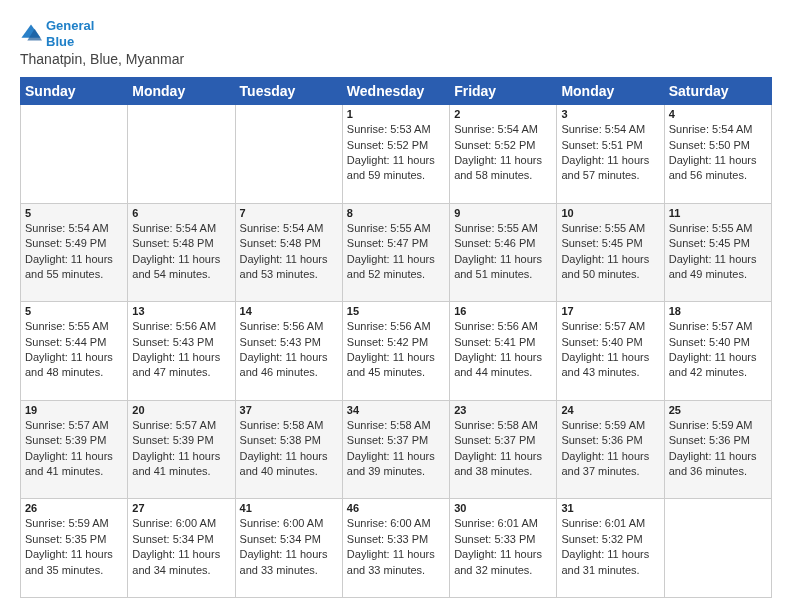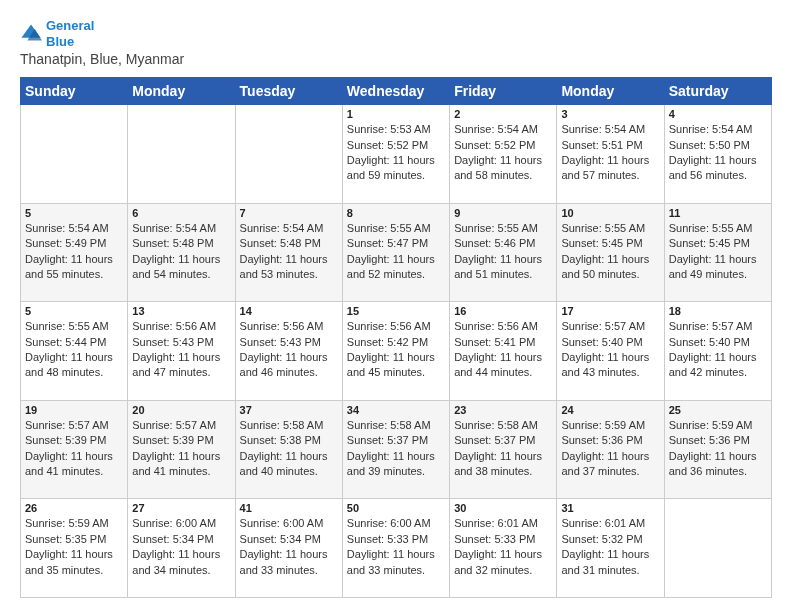--- a/index.html
+++ b/index.html
@@ -334,21 +334,21 @@
 and 34 minutes.</div>
           </td>
           <td>
             <div class="day-num">41</div>
             <div class="day-info" style="white-space: pre-line;">Sunrise: 6:00 AM
 Sunset: 5:34 PM
 Daylight: 11 hours
 and 33 minutes.</div>
           </td>
           <td>
-            <div class="day-num">50</div>
+            <div class="day-num">46</div>
             <div class="day-info" style="white-space: pre-line;">Sunrise: 6:00 AM
 Sunset: 5:33 PM
 Daylight: 11 hours
 and 33 minutes.</div>
           </td>
           <td>
             <div class="day-num">30</div>
             <div class="day-info" style="white-space: pre-line;">Sunrise: 6:01 AM
 Sunset: 5:33 PM
 Daylight: 11 hours

